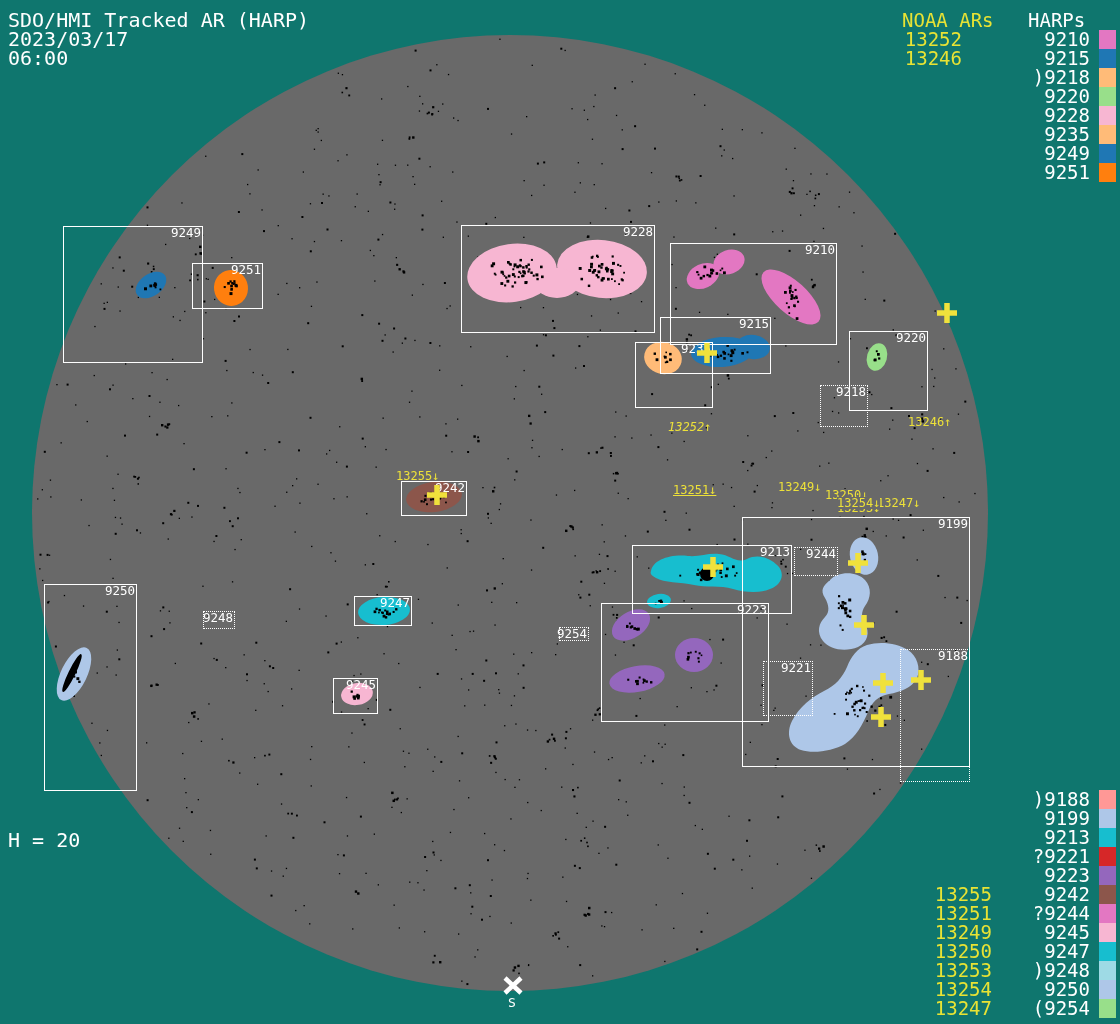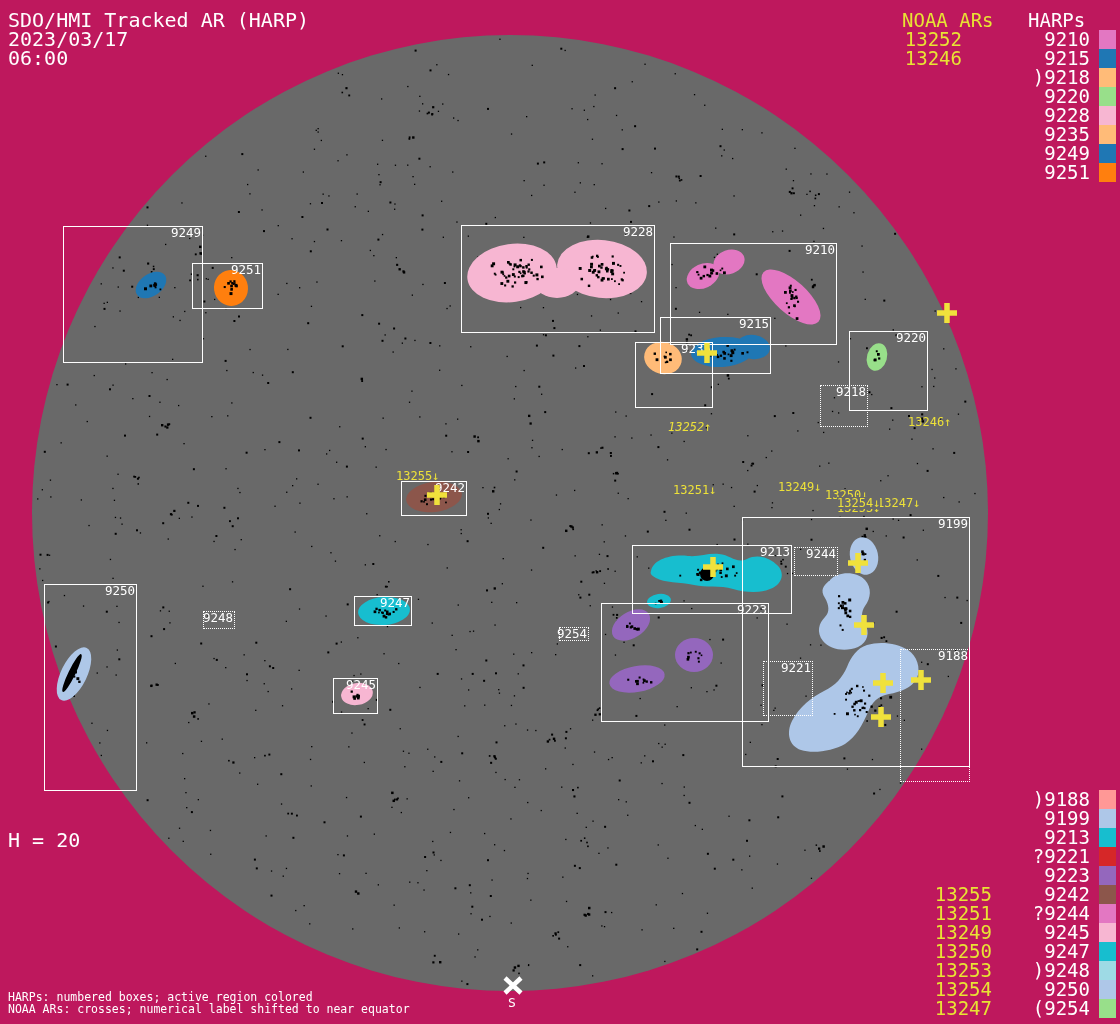--- a/index.html
+++ b/index.html
@@ -1,16 +1,16 @@
 <!DOCTYPE html>
 <html><head>
 <meta charset="utf-8">
 <style>
   html,body{margin:0;padding:0;background:#000;}
-  #stage{position:relative;width:1120px;height:1024px;background:#be185d;overflow:hidden;
+  #stage{position:relative;width:1120px;height:1024px;background:#0f766e;overflow:hidden;
          font-family:"DejaVu Sans Mono","Liberation Mono",monospace;}
   svg.layer{position:absolute;left:0;top:0;}
   #overlay{position:absolute;left:0;top:0;width:1120px;height:1024px;}
   .t{position:absolute;white-space:pre;}
   .white{color:#ffffff;}
   .yellow{color:#e8e334;}
   .hdr{font-size:20px;line-height:19px;}
   .leghdr{font-size:19px;line-height:19px;}
   .lrow{display:flex;height:19px;font-size:19px;line-height:19px;}
   .lnoaa{width:103px;text-align:right;color:#e8e334;}
@@ -1542,21 +1542,20 @@
     <span class="t white hdr" style="left:8px;top:30px">2023/03/17</span>
     <span class="t white hdr" style="left:8px;top:49px">06:00</span>
 
     <span class="t yellow leghdr" style="left:902px;top:11px">NOAA ARs</span>
     <span class="t white leghdr" style="left:1028px;top:11px">HARPs</span>
 
     <div class="t top-legend" style="left:859px;top:30px" id="legend-top"><div class="lrow"><span class="lnoaa">13252</span><span class="lharp">9210</span><span class="lsw" style="background: rgb(227, 119, 194);"></span></div><div class="lrow"><span class="lnoaa">13246</span><span class="lharp">9215</span><span class="lsw" style="background: rgb(31, 119, 180);"></span></div><div class="lrow"><span class="lnoaa"></span><span class="lharp">)9218</span><span class="lsw" style="background: rgb(255, 187, 120);"></span></div><div class="lrow"><span class="lnoaa"></span><span class="lharp">9220</span><span class="lsw" style="background: rgb(152, 223, 138);"></span></div><div class="lrow"><span class="lnoaa"></span><span class="lharp">9228</span><span class="lsw" style="background: rgb(247, 182, 210);"></span></div><div class="lrow"><span class="lnoaa"></span><span class="lharp">9235</span><span class="lsw" style="background: rgb(255, 187, 120);"></span></div><div class="lrow"><span class="lnoaa"></span><span class="lharp">9249</span><span class="lsw" style="background: rgb(31, 119, 180);"></span></div><div class="lrow"><span class="lnoaa"></span><span class="lharp">9251</span><span class="lsw" style="background: rgb(255, 127, 14);"></span></div></div>
     <div class="t bot-legend" style="left:889px;top:790px" id="legend-bot"><div class="lrow"><span class="lnoaa"></span><span class="lharp">)9188</span><span class="lsw" style="background: rgb(255, 152, 150);"></span></div><div class="lrow"><span class="lnoaa"></span><span class="lharp">9199</span><span class="lsw" style="background: rgb(174, 199, 232);"></span></div><div class="lrow"><span class="lnoaa"></span><span class="lharp">9213</span><span class="lsw" style="background: rgb(23, 190, 207);"></span></div><div class="lrow"><span class="lnoaa"></span><span class="lharp">?9221</span><span class="lsw" style="background: rgb(214, 39, 40);"></span></div><div class="lrow"><span class="lnoaa"></span><span class="lharp">9223</span><span class="lsw" style="background: rgb(148, 103, 189);"></span></div><div class="lrow"><span class="lnoaa">13255</span><span class="lharp">9242</span><span class="lsw" style="background: rgb(140, 86, 75);"></span></div><div class="lrow"><span class="lnoaa">13251</span><span class="lharp">?9244</span><span class="lsw" style="background: rgb(227, 119, 194);"></span></div><div class="lrow"><span class="lnoaa">13249</span><span class="lharp">9245</span><span class="lsw" style="background: rgb(247, 182, 210);"></span></div><div class="lrow"><span class="lnoaa">13250</span><span class="lharp">9247</span><span class="lsw" style="background: rgb(23, 190, 207);"></span></div><div class="lrow"><span class="lnoaa">13253</span><span class="lharp">)9248</span><span class="lsw" style="background: rgb(158, 218, 229);"></span></div><div class="lrow"><span class="lnoaa">13254</span><span class="lharp">9250</span><span class="lsw" style="background: rgb(174, 199, 232);"></span></div><div class="lrow"><span class="lnoaa">13247</span><span class="lharp">(9254</span><span class="lsw" style="background: rgb(152, 223, 138);"></span></div></div>
 
     <span class="t stats" style="left:8px;top:831px">H = 20</span>
-    <div class="t" style="left:8px;top:991px" id="footnotes"><div class="fn">HARPs: numbered boxes; active region colored</div><div class="fn">NOAA ARs: crosses; numerical label shifted to near equator</div></div>
 
     <span class="smark" style="left:508px;top:996px">S</span>
   <div class="hbox" style="left: 63px; top: 226px; width: 140px; height: 137px;">
         <span class="boxlabel">9249</span>
       </div>
       <div class="hbox" style="left: 192px; top: 263px; width: 71px; height: 46px;">
         <span class="boxlabel">9251</span>
       </div>
       <div class="hbox" style="left: 461px; top: 225px; width: 194px; height: 108px;">
         <span class="boxlabel">9228</span>
@@ -1608,21 +1607,21 @@
       </div>
       <div class="hbox dotted" style="left: 763px; top: 661px; width: 50px; height: 55px;">
         <span class="boxlabel">9221</span>
       </div>
       <div class="hbox dotted" style="left: 900px; top: 649px; width: 70px; height: 133px;">
         <span class="boxlabel">9188</span>
       </div>
       <span class="noaalabel" style="left: 668px; top: 421px; z-index: 10; font-style: italic;">13252↑</span>
       <span class="noaalabel" style="left: 908px; top: 416px; z-index: 11;">13246↑</span>
       <span class="noaalabel" style="left: 396px; top: 470px; z-index: 12;">13255↓</span>
-      <span class="noaalabel" style="left: 673px; top: 484px; z-index: 13;">13251↓</span>
+      <span class="noaalabel" style="left: 673px; top: 484px; z-index: 13; text-decoration: underline;">13251↓</span>
       <span class="noaalabel" style="left: 778px; top: 481px; z-index: 14;">13249↓</span>
       <span class="noaalabel" style="left: 825px; top: 489px; z-index: 15; background: rgb(105, 105, 105);">13250↓</span>
       <span class="noaalabel" style="left: 837px; top: 502px; z-index: 16; background: rgb(105, 105, 105);">13253↓</span>
       <span class="noaalabel" style="left: 877px; top: 497px; z-index: 17; background: rgb(105, 105, 105);">13247↓</span>
       <span class="noaalabel" style="left: 837px; top: 497px; z-index: 18; background: rgb(105, 105, 105); text-align: right;">13254↓</span>
     </div>
 
   <svg id="topsvg" class="layer" width="1120" height="1024" style="pointer-events:none">
       <g>
         <path d="M697 353 H717 M707 343 V363" stroke="#f0e13c" stroke-width="5.5" fill="none"></path>

